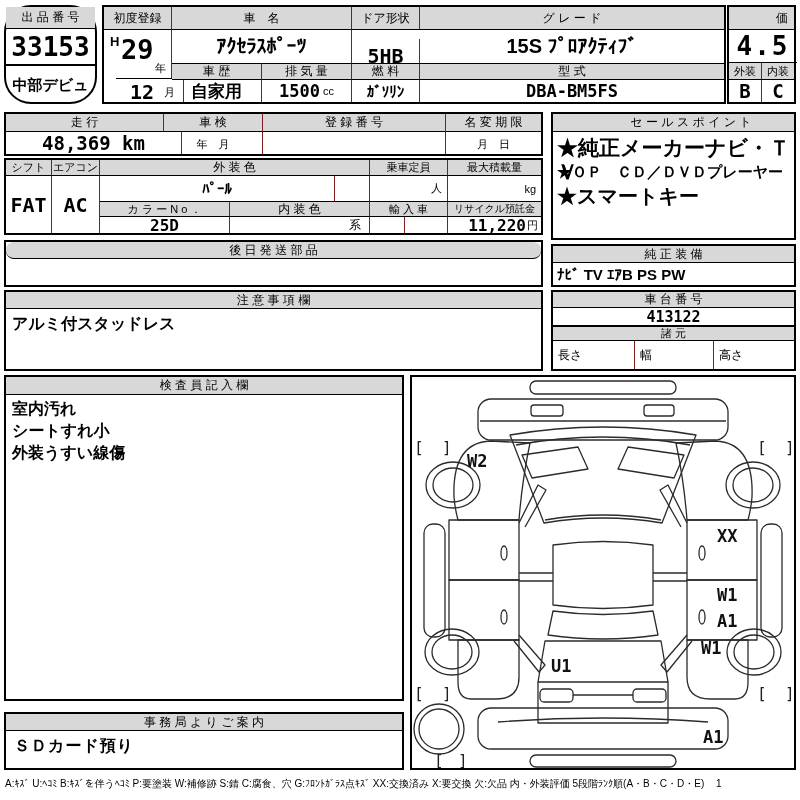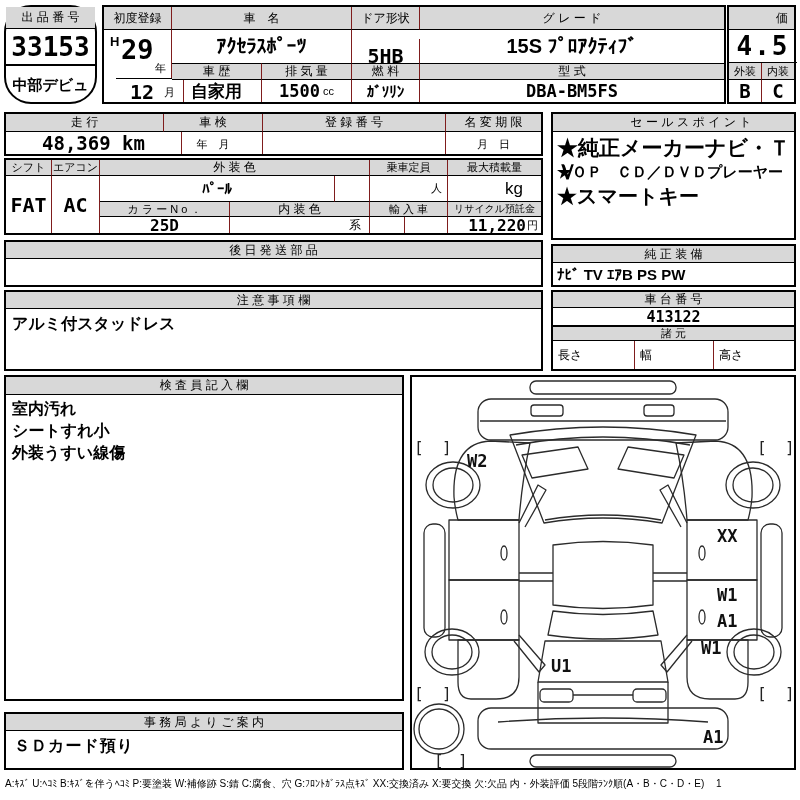--- a/index.html
+++ b/index.html
@@ -102,39 +102,39 @@
     <div class="cell gh bb br" style="left:94px;top:0;width:270px;height:16px;">外 装 色</div>
     <div class="cell gh bb br" style="left:364px;top:0;width:78px;height:16px;font-size:11px;">乗車定員</div>
     <div class="cell gh bb" style="left:442px;top:0;width:93px;height:16px;font-size:11px;">最大積載量</div>
 
     <div class="cell mono b br" style="left:0;top:16px;width:46px;height:57px;font-size:20px;">FAT</div>
     <div class="cell mono b br" style="left:46px;top:16px;width:48px;height:57px;font-size:20px;">AC</div>
 
     <div class="cell b bb br" style="left:94px;top:16px;width:235px;height:26px;font-size:15px;">ﾊﾟｰﾙ</div>
     <div class="cell bb br" style="left:329px;top:16px;width:35px;height:26px;"></div>
     <div class="cell bb br right" style="left:364px;top:16px;width:78px;height:26px;font-size:11px;padding-right:5px;">人</div>
-    <div class="cell bb right" style="left:442px;top:16px;width:93px;height:26px;font-size:17px;padding-right:18px;">kg</div>
+    <div class="cell bb right" style="left:442px;top:16px;width:93px;height:26px;font-size:11px;padding-right:5px;">kg</div>
 
     <div class="cell gh bb br" style="left:94px;top:42px;width:130px;height:15px;font-size:11px;">カ ラ ー N o ．</div>
     <div class="cell gh bb br" style="left:224px;top:42px;width:140px;height:15px;">内 装 色</div>
     <div class="cell gh bb br" style="left:364px;top:42px;width:78px;height:15px;font-size:11px;">輸 入 車</div>
     <div class="cell gh bb" style="left:442px;top:42px;width:93px;height:15px;font-size:10px;">リサイクル預託金</div>
 
     <div class="cell mono b br" style="left:94px;top:57px;width:130px;height:16px;font-size:16px;">25D</div>
     <div class="cell br right" style="left:224px;top:57px;width:140px;height:16px;font-size:12px;padding-right:8px;">系</div>
     <div class="cell br" style="left:364px;top:57px;width:35px;height:16px;"></div>
     <div class="cell br" style="left:399px;top:57px;width:43px;height:16px;"></div>
     <div class="cell right" style="left:442px;top:57px;width:93px;height:16px;padding-right:3px;">
       <span class="mono b" style="font-size:16px;">11,220</span>
       <span class="unit" style="margin-left:1px;">円</span>
     </div>
   </div>
 
   <div class="box" style="left:4px;top:240px;width:539px;height:47px;">
-    <div class="cell gh bb" style="left:0;top:0;width:535px;height:17px;">後 日 発 送 部 品</div>
+    <div class="cell gh bb" style="left:0;top:0;width:535px;height:17px;border-radius:8px;">後 日 発 送 部 品</div>
   </div>
 
   <div class="box" style="left:551px;top:244px;width:245px;height:43px;">
     <div class="cell gh bb" style="left:0;top:0;width:241px;height:17px;">純 正 装 備</div>
     <div class="cell b left" style="left:0;top:17px;width:241px;height:22px;font-size:15px;padding-left:4px;">ﾅﾋﾞ TV ｴｱB PS PW</div>
   </div>
 
   <div class="box" style="left:4px;top:290px;width:539px;height:81px;">
     <div class="cell gh bb" style="left:0;top:0;width:535px;height:17px;">注 意 事 項 欄</div>
     <div class="abs b" style="left:6px;top:22px;font-size:16px;">アルミ付スタッドレス</div>

